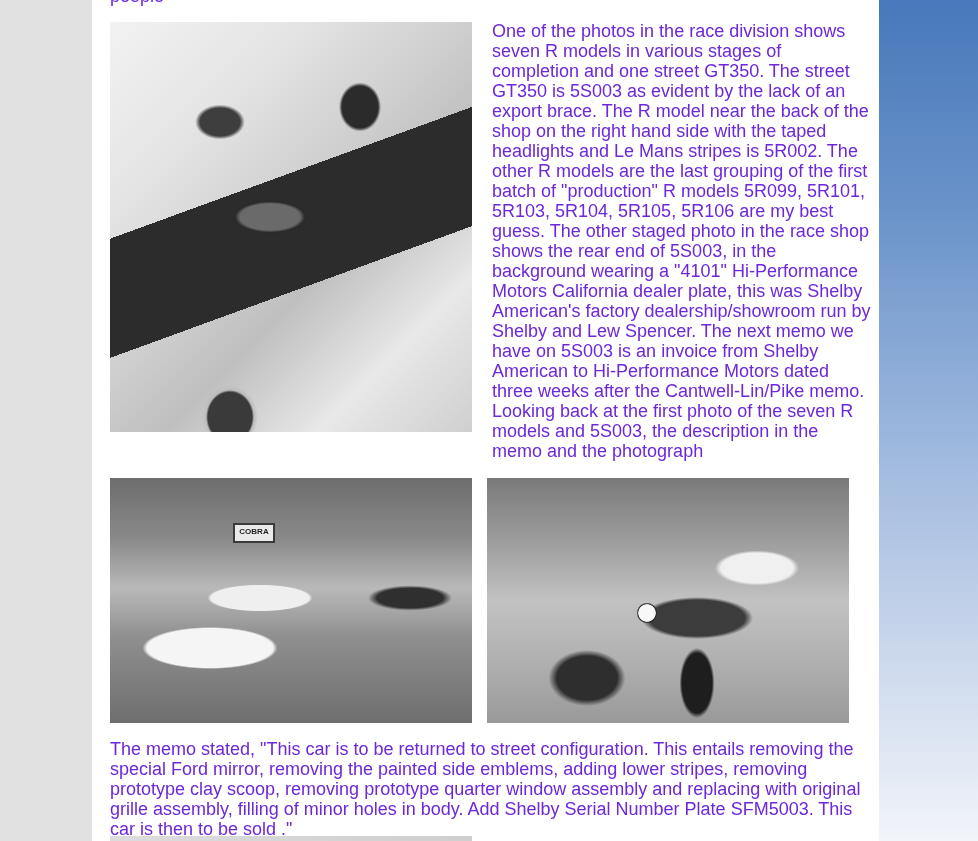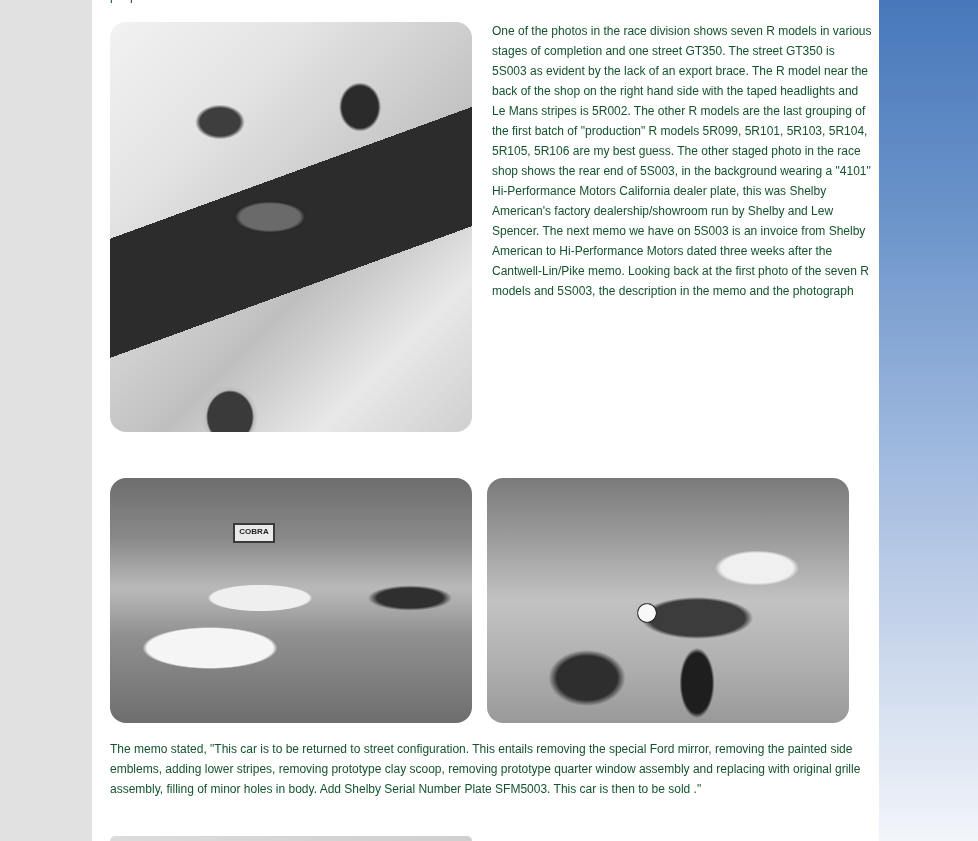--- a/index.html
+++ b/index.html
@@ -10,25 +10,25 @@
     }
     .right-bg {
       position: absolute; left: 879px; top: 0; width: 99px; height: 841px;
       background: linear-gradient(to bottom, #4878bb 0%, #6a93c9 25%, #98b4dc 50%, #c6d4ea 75%, #f2f5fa 100%);
     }
     .content {
       position: absolute; left: 92px; top: 0; width: 787px; height: 841px;
       background: #ffffff;
     }
     .text {
-      position: absolute; color: #14532d; font-size: 12px; line-height: 20px;
+      position: absolute; color: #6d28d9; font-size: 18px; line-height: 20px;
     }
     .top-cut { left: 18px; top: -14px; width: 760px; }
     .photo {
-      position: absolute; overflow: hidden; border-radius: 16px;
+      position: absolute; overflow: hidden;
     }
     .photo-1 {
       left: 18px; top: 22px; width: 362px; height: 410px;
       background:
         radial-gradient(ellipse 40px 45px at 120px 395px, #3a3a3a 0 55%, #bdbdbd 60%, transparent 70%),
         radial-gradient(ellipse 40px 28px at 110px 100px, #3e3e3e 0 50%, transparent 62%),
         radial-gradient(ellipse 50px 22px at 160px 195px, #6a6a6a 0 60%, #2a2a2a 70%, transparent 80%),
         radial-gradient(ellipse 30px 35px at 250px 85px, #2b2b2b 0 60%, transparent 70%),
         linear-gradient(160deg, transparent 0 40%, #2c2c2c 40% 62%, transparent 62%),
         linear-gradient(135deg, #f2f2f2 0%, #e4e4e4 25%, #d0d0d0 45%, #bfbfbf 60%, #e8e8e8 80%, #cfcfcf 100%);

